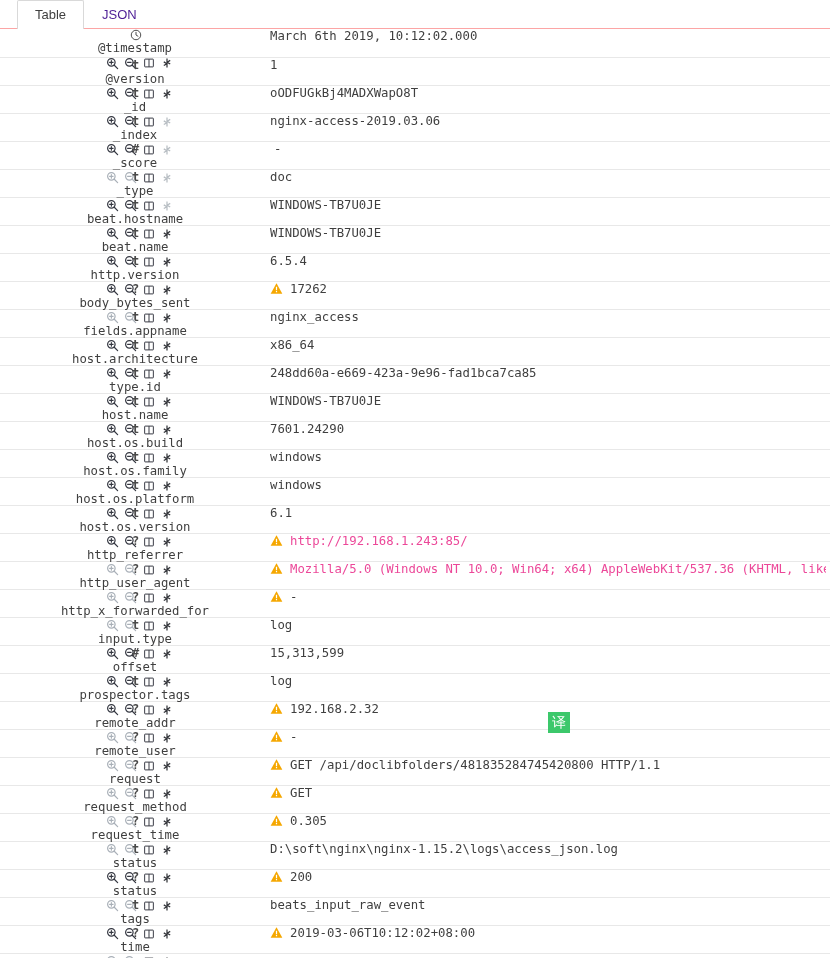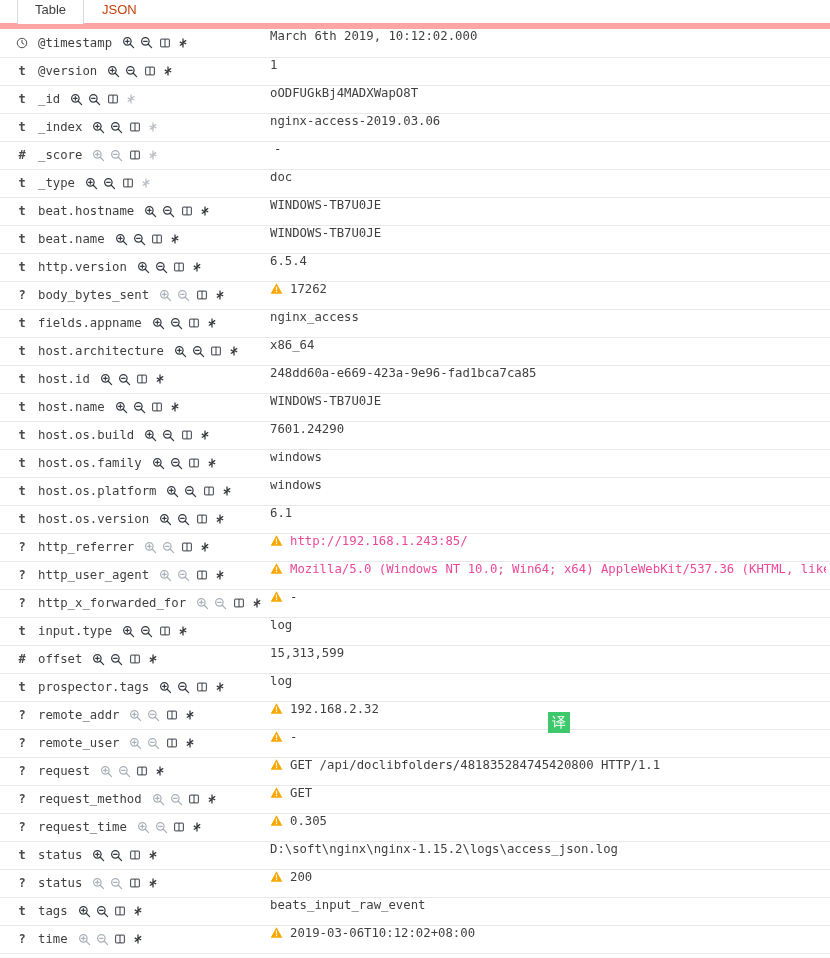--- a/index.html
+++ b/index.html
@@ -16,21 +16,21 @@
     color: #3f3f3f;
   }
 
   
   .tabs {
     position: relative;
     height: 29px;
     display: flex;
     align-items: flex-end;
     padding-left: 17px;
-    border-bottom: 6px solid #fca5a5;
+    border-bottom: 1px solid #fca5a5;
     background: #ffffff;
   }
   .tab {
     font-size: 13px;
     line-height: 13px;
     padding: 7px 17px 8px 17px;
     cursor: pointer;
     border: 1px solid transparent;
     border-bottom: none;
     position: relative;
@@ -39,21 +39,21 @@
     white-space: nowrap;
   }
   .tab.active {
     color: #3f3f3f;
     background: #ffffff;
     border-color: #d9d9d9;
     border-top-left-radius: 2px;
     border-top-right-radius: 2px;
   }
   .tab.inactive {
-    color: #c2410c;
+    color: #4c1d95;
   }
 
   
   .doc-table {
     width: 100%;
     border-collapse: collapse;
     table-layout: fixed;
   }
   .doc-row {
     height: 28px;
@@ -64,20 +64,21 @@
   .cell-name {
     width: 265px;
     padding: 0 0 0 14px;
     vertical-align: middle;
     white-space: nowrap;
   }
   .name-inner {
     display: flex;
     align-items: center;
     height: 27px;
+    flex-direction: column;
   }
   .type-icon {
     width: 16px;
     min-width: 16px;
     text-align: center;
     font-family: "DejaVu Sans Mono", monospace;
     font-size: 12px;
     color: #4a4a4a;
     font-weight: 700;
     margin-right: 8px;
@@ -660,21 +661,21 @@
         <td class="cell-value">
           <div class="val-inner">
             <span class="val-text">x86_64</span>
           </div>
         </td>
       </tr>
       <tr class="doc-row">
         <td class="cell-name">
           <div class="name-inner">
             <span class="type-icon">t</span>
-            <span class="field-name">host.id</span>
+            <span class="field-name">type.id</span>
             <span class="actions">
               <span class="act on">
                 <svg width="13" height="13" viewBox="0 0 16 16" fill="none" stroke="currentColor" stroke-width="1.5">
                   <circle cx="6.6" cy="6.6" r="4.6"></circle>
                   <path d="M10.2 10.2L14.3 14.3" stroke-linecap="round"></path>
                   <path d="M6.6 4.4v4.4M4.4 6.6h4.4" stroke-width="1.4" stroke-linecap="round"></path>
                 </svg>
               </span>
               <span class="act on">
                 <svg width="13" height="13" viewBox="0 0 16 16" fill="none" stroke="currentColor" stroke-width="1.5">

